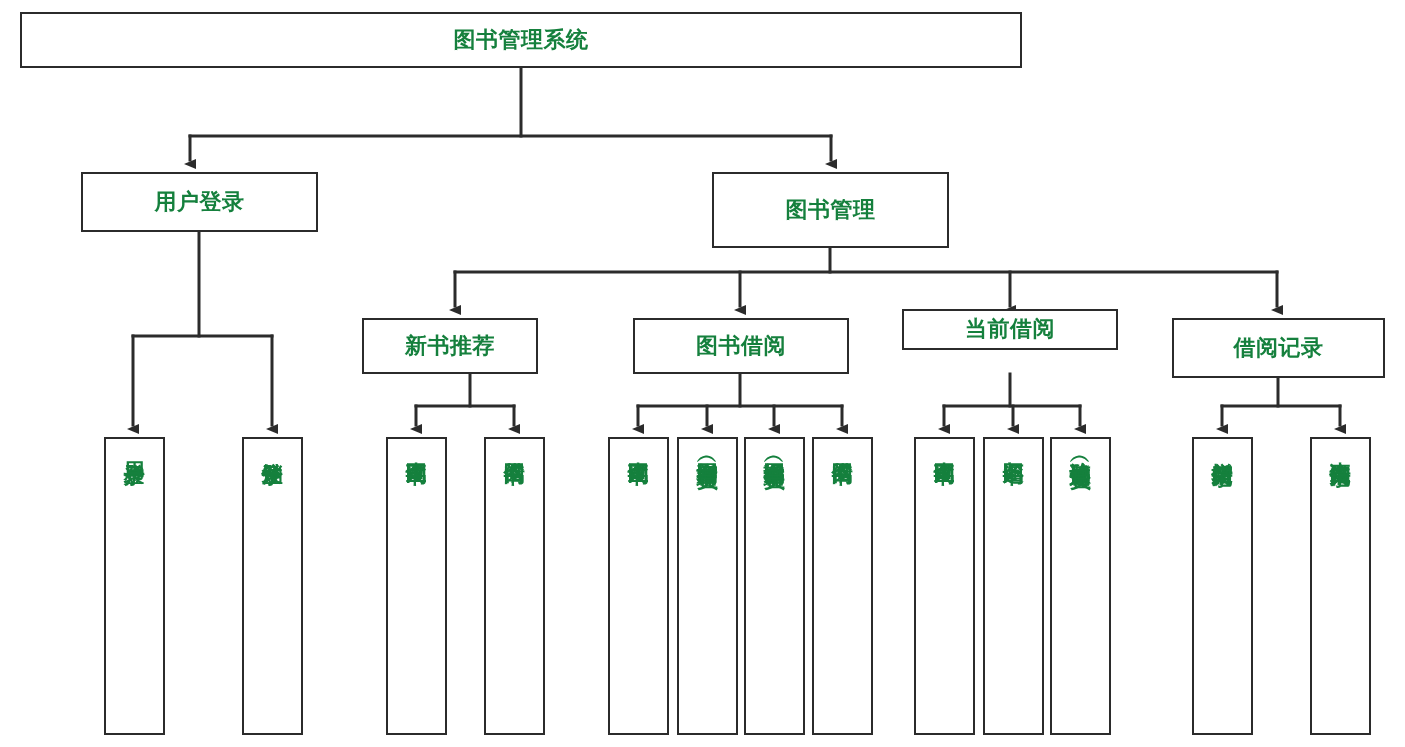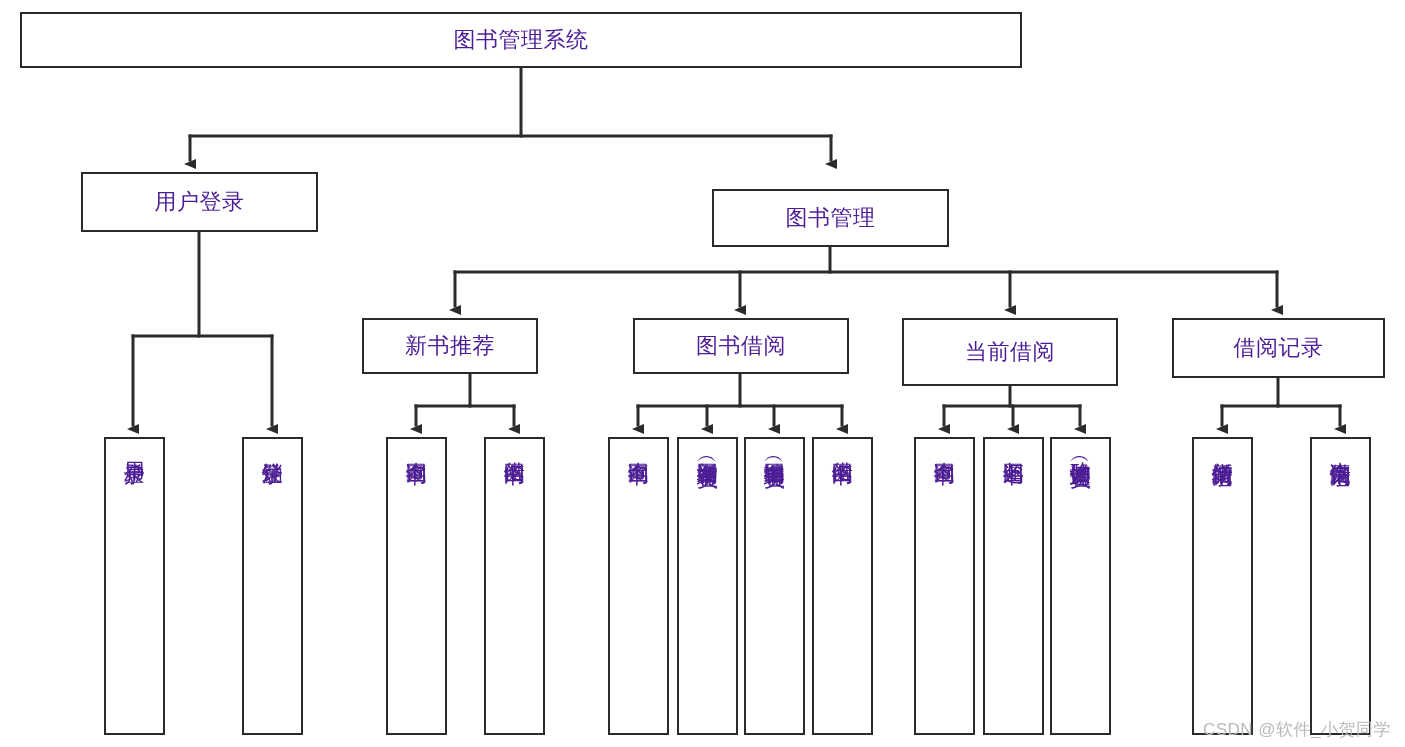--- a/index.html
+++ b/index.html
@@ -27,21 +27,22 @@
     height: 747px;
   }
   .node-box {
     position: absolute;
     box-sizing: border-box;
     border: 2.5px solid #2b2b2b;
     background: #ffffff;
     display: flex;
     align-items: center;
     justify-content: center;
-    color: #4c1d95;
+    color: #15803d;
+    font-weight: bold;
   }
   .node-label-h {
     font-size: 22px;
     line-height: 1.1;
     letter-spacing: 0.5px;
     white-space: nowrap;
   }
   .node-box.vertical {
     align-items: flex-start;
     justify-content: center;
@@ -115,30 +116,30 @@
       </g>
   </svg>
 
   <div id="nodes-layer">
       <div class="node-box" style="left: 20px; top: 12px; width: 1002px; height: 56px;">
         <span class="node-label-h">图书管理系统</span>
       </div>
       <div class="node-box" style="left: 81px; top: 172px; width: 237px; height: 60px;">
         <span class="node-label-h">用户登录</span>
       </div>
-      <div class="node-box" style="left: 712px; top: 189px; width: 237px; height: 58px;">
+      <div class="node-box" style="left: 712px; top: 172px; width: 237px; height: 76px;">
         <span class="node-label-h">图书管理</span>
       </div>
       <div class="node-box" style="left: 362px; top: 318px; width: 176px; height: 56px;">
         <span class="node-label-h">新书推荐</span>
       </div>
       <div class="node-box" style="left: 633px; top: 318px; width: 216px; height: 56px; align-items: center;">
         <span class="node-label-h">图书借阅</span>
       </div>
-      <div class="node-box" style="left: 902px; top: 318px; width: 216px; height: 68px;">
+      <div class="node-box" style="left: 902px; top: 309px; width: 216px; height: 41px;">
         <span class="node-label-h">当前借阅</span>
       </div>
       <div class="node-box" style="left: 1172px; top: 318px; width: 213px; height: 60px;">
         <span class="node-label-h">借阅记录</span>
       </div>
       <div class="node-box vertical" style="left: 104px; top: 437px; width: 61px; height: 298px;">
         <span class="node-label-v">用户登录</span>
       </div>
       <div class="node-box vertical" style="left: 242px; top: 437px; width: 61px; height: 298px;">
         <span class="node-label-v">注销登录</span>
@@ -171,14 +172,13 @@
         <span class="node-label-v">确认归还（管理员）</span>
       </div>
       <div class="node-box vertical" style="left: 1192px; top: 437px; width: 61px; height: 298px;">
         <span class="node-label-v">新增借阅记录</span>
       </div>
       <div class="node-box vertical" style="left: 1310px; top: 437px; width: 61px; height: 298px;">
         <span class="node-label-v">查询借阅记录</span>
       </div>
     </div>
 
-  <div class="watermark">CSDN @软件_小贺同学</div>
 </div>
 
 </body></html>

